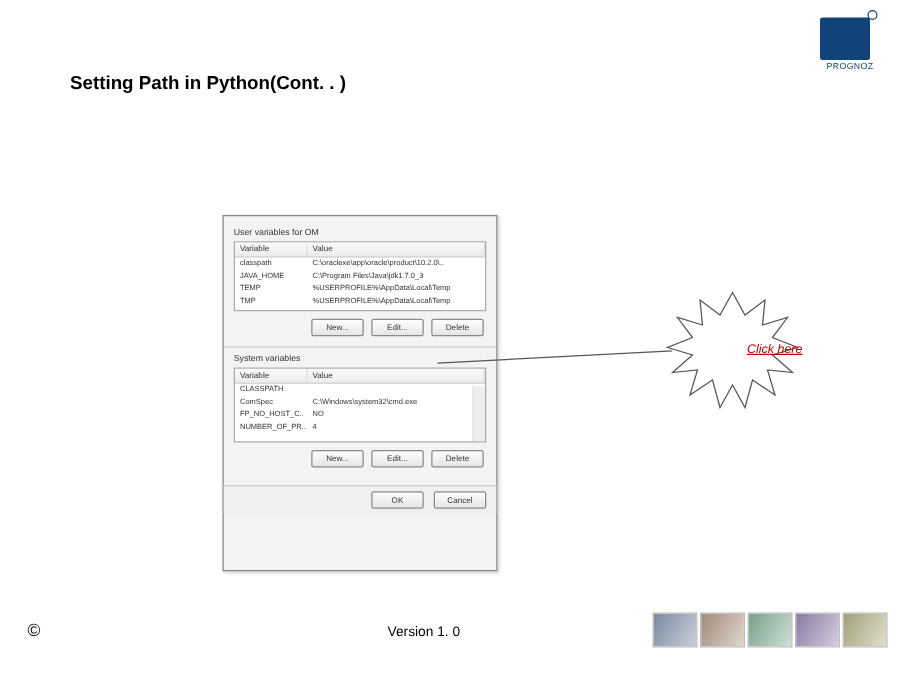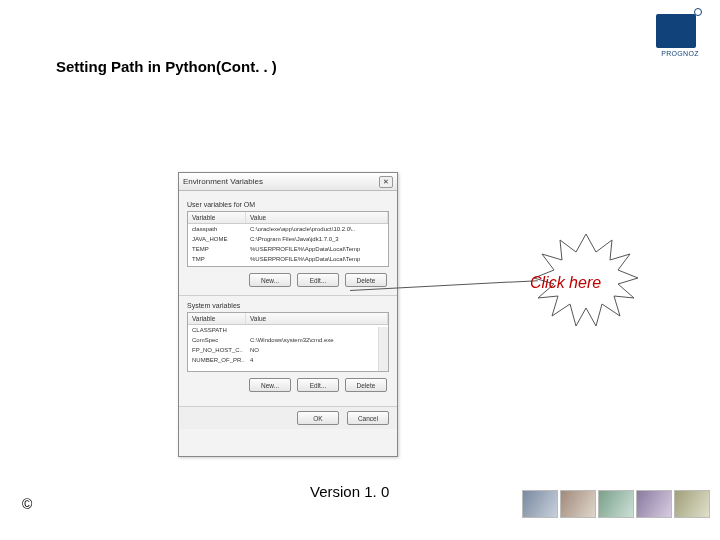--- a/index.html
+++ b/index.html
@@ -35,50 +35,46 @@
   .btn { min-width: 42px; height: 14px; font-size: 6.5px; background: linear-gradient(#fdfdfd,#e6e6e6); border: 1px solid #8a8a8a; border-radius: 2px; display: flex; align-items: center; justify-content: center; padding: 0 6px; }
   .hr { height: 1px; background: #cfcfcf; margin: 4px -8px 6px; }
   .dlg-foot { display: flex; justify-content: flex-end; gap: 8px; padding: 4px 8px; border-top: 1px solid #cfcfcf; background: #efefef; }
 
   
   .callout-line { position: absolute; left: 350px; top: 290px; width: 188px; height: 1px; background: #555; transform-origin: left center; transform: rotate(-3deg); }
 
   
   .starburst { position: absolute; left: 530px; top: 232px; width: 112px; height: 100px; }
   .starburst svg { width: 112px; height: 100px; }
-  .star-label { position: absolute; left: 0; top: 42px; width: 100%; text-align: left; font-size: 16px; color: #c00000; font-style: italic; }
+  .star-label { position: absolute; left: 0; top: 42px; width: 100%; text-align: right; font-size: 10px; color: #c00000; font-style: italic; text-decoration: underline; }
 
   
   .footer-left { position: absolute; left: 22px; bottom: 16px; font-size: 12px; display: flex; align-items: center; gap: 4px; }
   .footer-left .copy { font-size: 14px; }
-  .footer-mid { position: absolute; left: 310px; bottom: 28px; font-size: 15px; margin-top: 36px; }
+  .footer-mid { position: absolute; left: 310px; bottom: 16px; font-size: 11px; margin-top: 36px; }
   .footer-thumbs { position: absolute; right: 10px; bottom: 10px; display: flex; gap: 2px; }
   .thumb { width: 36px; height: 28px; background: linear-gradient(120deg,#7a8aa0,#c8d0dc); border: 1px solid #bbb; }
   .thumb:nth-child(2){background:linear-gradient(120deg,#a08a7a,#e0d6cc);}
   .thumb:nth-child(3){background:linear-gradient(120deg,#7aa08a,#cce0d6);}
   .thumb:nth-child(4){background:linear-gradient(120deg,#8a7aa0,#d6cce0);}
   .thumb:nth-child(5){background:linear-gradient(120deg,#a0a07a,#e0e0cc);}
 </style>
 </head>
 <body>
 
 <div class="page">
 
   <div class="logo">
     <div class="logo-box"></div>
     <div class="logo-text">PROGNOZ</div>
   </div>
 
   <div class="slide-title">Setting Path in Python(Cont. . )</div>
 
   <div class="dialog">
-    <div class="dlg-titlebar">
-      <span>Environment Variables</span>
-      <div class="close-x">✕</div>
-    </div>
     <div class="dlg-body">
       <div class="section-label">User variables for OM</div>
       <div class="listbox">
         <div class="lb-head">
           <div class="col var">Variable</div>
           <div class="col val">Value</div>
         </div>
         <div class="lb-rows">
           <div class="lb-row">
               <div class="col var">classpath</div>

